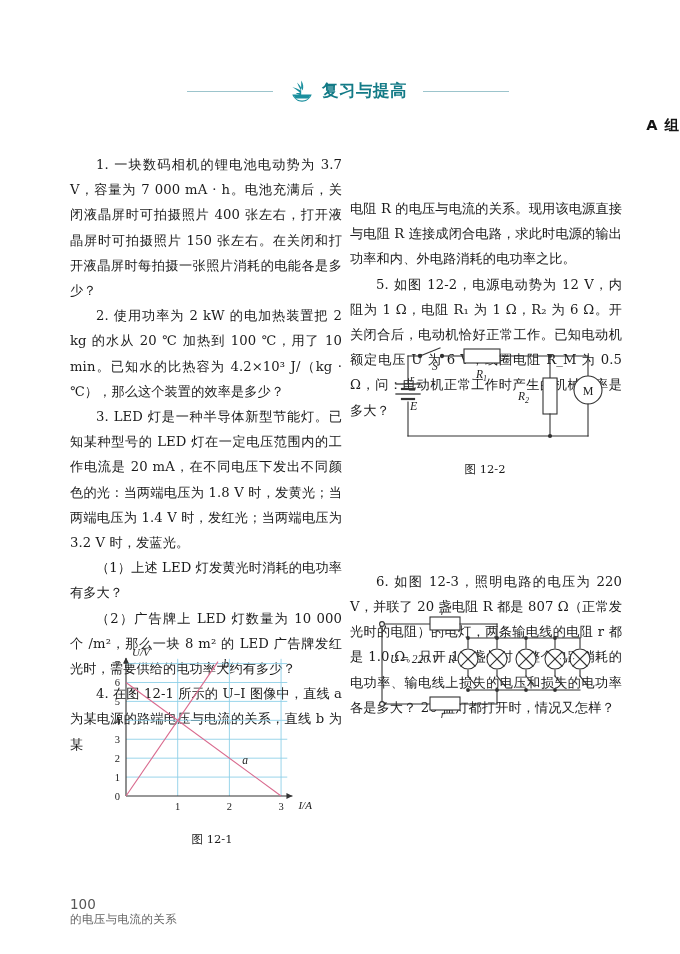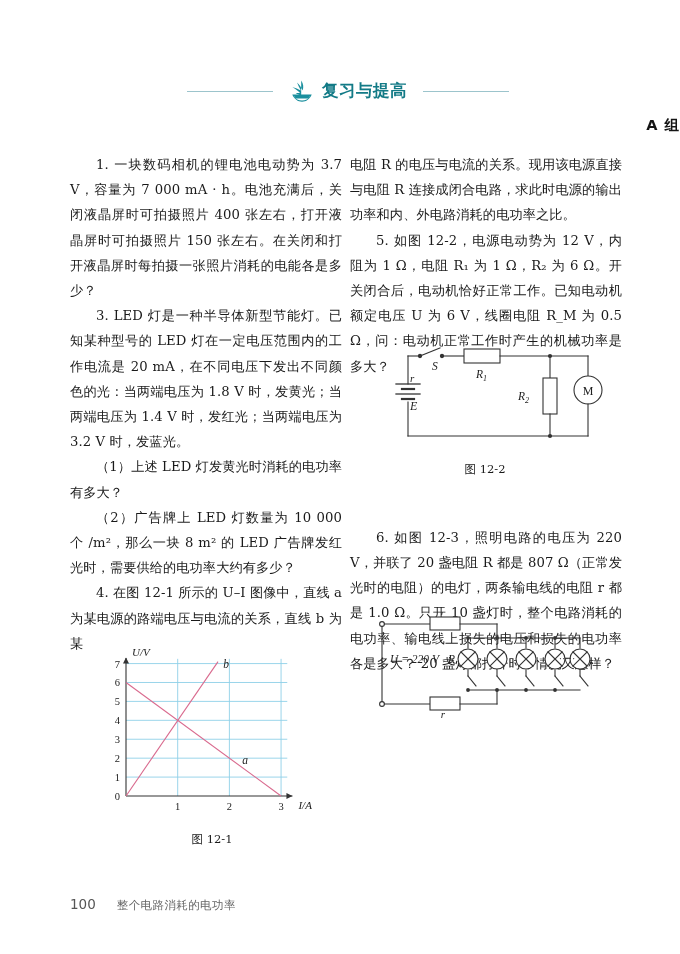--- a/index.html
+++ b/index.html
@@ -65,21 +65,21 @@
     letter-spacing: 1px;
   }
 
   
   .column {
     position: absolute;
     top: 152px;
     width: 272px;
   }
   #col-left  { left: 70px; }
-  #col-right { left: 350px; }
+  #col-right { left: 350px; margin-top: 44px; }
 
   .para {
     font-size: 13.2px;
     line-height: 25.2px;
     text-align: justify;
     text-justify: inter-ideograph;
     margin: 0;
     letter-spacing: 0.1px;
     font-family: "DejaVu Serif", "Liberation Serif", serif;
   }
@@ -117,21 +117,22 @@
     width: 250px;
   }
 
   
   #page-footer {
     position: absolute;
     left: 70px;
     top: 896px;
     display: flex;
     align-items: baseline;
-    gap: 21px;
+    gap: 0;
+    flex-direction: column;
   }
   #page-number {
     font-family: "DejaVu Sans", "Liberation Sans", sans-serif;
     font-size: 13.5px;
     color: #555;
   }
   #footer-book-title {
     font-family: "DejaVu Sans", "Liberation Sans", sans-serif;
     font-size: 11.5px;
     color: #666;
@@ -156,20 +157,21 @@
     </span>
     <span class="hdr-title">复习与提高</span>
   </div>
   <div class="hdr-rule right"></div>
 </div>
 
 <div id="group-title">A 组</div>
 
 <div class="column" id="col-left">
   <p class="para indent">1. 一块数码相机的锂电池电动势为 3.7 V，容量为 7 000 mA · h。电池充满后，关闭液晶屏时可拍摄照片 400 张左右，打开液晶屏时可拍摄照片 150 张左右。在关闭和打开液晶屏时每拍摄一张照片消耗的电能各是多少？</p>
+  <p class="para indent">2. 使用功率为 2 kW 的电加热装置把 2 kg 的水从 20 ℃ 加热到 100 ℃，用了 10 min。已知水的比热容为 4.2×10³ J/（kg · ℃），那么这个装置的效率是多少？</p>
   <p class="para indent">3. LED 灯是一种半导体新型节能灯。已知某种型号的 LED 灯在一定电压范围内的工作电流是 20 mA，在不同电压下发出不同颜色的光：当两端电压为 1.8 V 时，发黄光；当两端电压为 1.4 V 时，发红光；当两端电压为 3.2 V 时，发蓝光。</p>
   <p class="para indent">（1）上述 LED 灯发黄光时消耗的电功率有多大？</p>
   <p class="para indent">（2）广告牌上 LED 灯数量为 10 000 个 /m²，那么一块 8 m² 的 LED 广告牌发红光时，需要供给的电功率大约有多少？</p>
   <p class="para indent">4. 在图 12-1 所示的 U–I 图像中，直线 a 为某电源的路端电压与电流的关系，直线 b 为某</p>
 </div>
 
 <div class="figure" id="figure-graph">
   <svg id="graph-svg" width="236" height="190" viewBox="0 0 236 190">
       <line x1="34" y1="141.0810810810811" x2="195.28" y2="141.0810810810811" stroke="#8fd0e8" stroke-width="0.9"></line>
       <line x1="34" y1="122.16216216216216" x2="195.28" y2="122.16216216216216" stroke="#8fd0e8" stroke-width="0.9"></line>
@@ -324,14 +326,14 @@
     <text x="30" y="51" font-size="11.5" fill="#222"><tspan font-style="italic">U = 220 V</tspan></text>
     <text x="83" y="3" font-size="11" font-style="italic" fill="#222" text-anchor="middle">r</text>
     <text x="83" y="106" font-size="11" font-style="italic" fill="#222" text-anchor="middle">r</text>
     <text x="95" y="51" font-size="11.5" font-style="italic" fill="#222" text-anchor="end">R</text>
     <text x="207" y="50" font-size="10" fill="#333" text-anchor="middle">·····</text>
   </svg>
 </div>
 
 <div id="page-footer">
   <span id="page-number">100</span>
-  <span id="footer-book-title">整个电路消耗的电功率</span>
+  <span id="footer-book-title">的电压与电流的关系</span>
 </div>
 
 </body></html>

